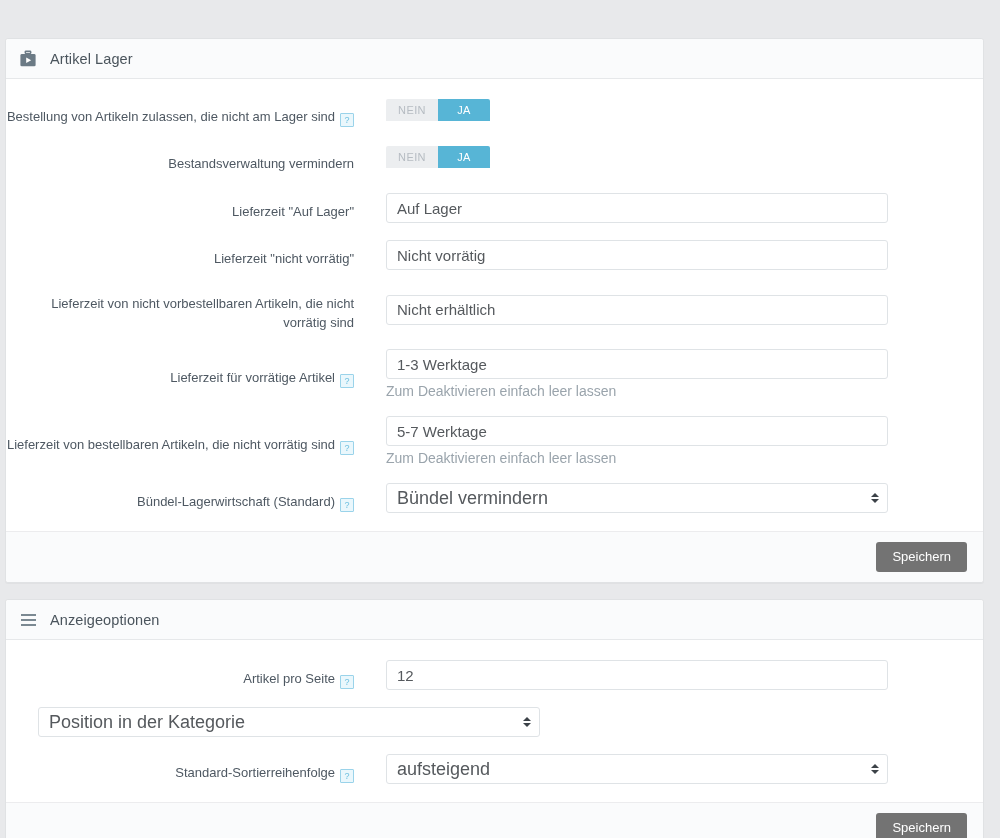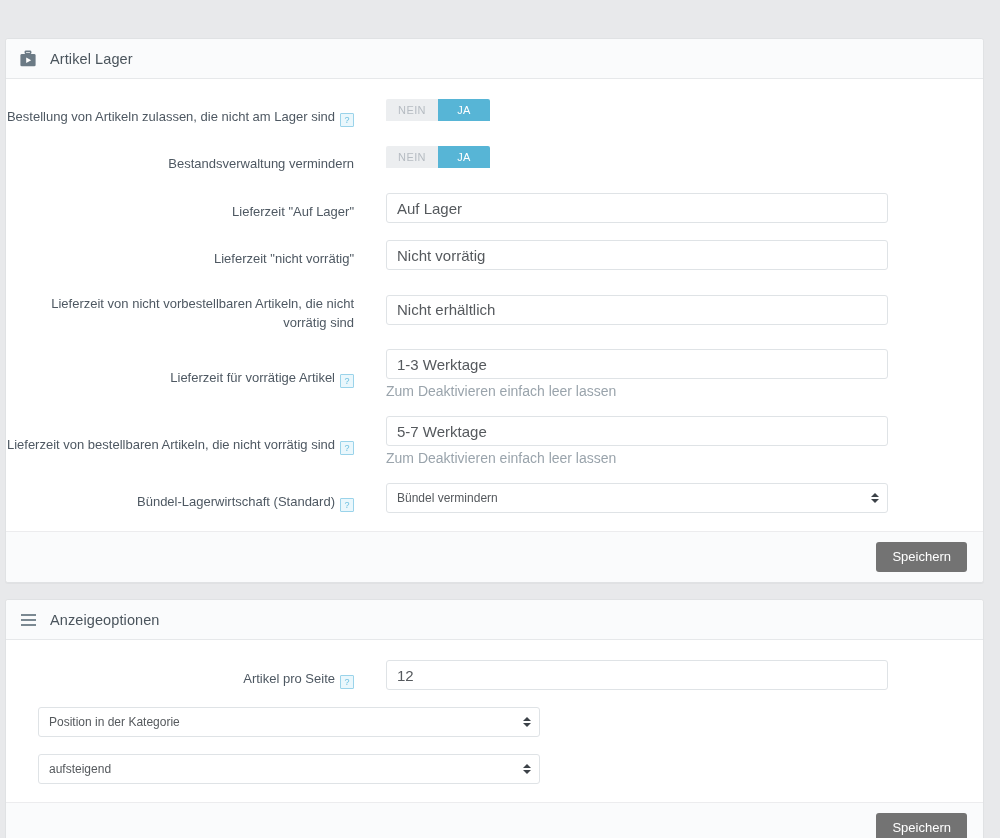--- a/index.html
+++ b/index.html
@@ -131,21 +131,21 @@
     position: relative;
     width: 502px;
   }
   .select-input {
     display: block;
     width: 502px;
     height: 30px;
     border: 1px solid #dfe3e6;
     border-radius: 3px;
     background: #fff;
-    font-size: 12px;
+    font-size: 18px;
     color: #55595d;
     padding: 0 26px 0 10px;
     line-height: 28px;
     font-family: "Liberation Sans", sans-serif;
     white-space: nowrap;
     overflow: hidden;
   }
   .select-arrow {
     position: absolute;
     right: 9px;
@@ -336,20 +336,21 @@
               <div class="select-wrap">
                 <div class="select-input">Position in der Kategorie</div>
                 <span class="select-arrow">
                   <span class="tri-up"></span>
                   <span class="tri-down"></span>
                 </span>
               </div>
             </div>
           </div>
           <div class="form-row">
+            <div class="form-label"><span>Standard-Sortierreihenfolge</span><span class="help-icon">?</span></div>
             <div class="form-control-wrap">
               <div class="select-wrap">
                 <div class="select-input">aufsteigend</div>
                 <span class="select-arrow">
                   <span class="tri-up"></span>
                   <span class="tri-down"></span>
                 </span>
               </div>
             </div>
           </div>

